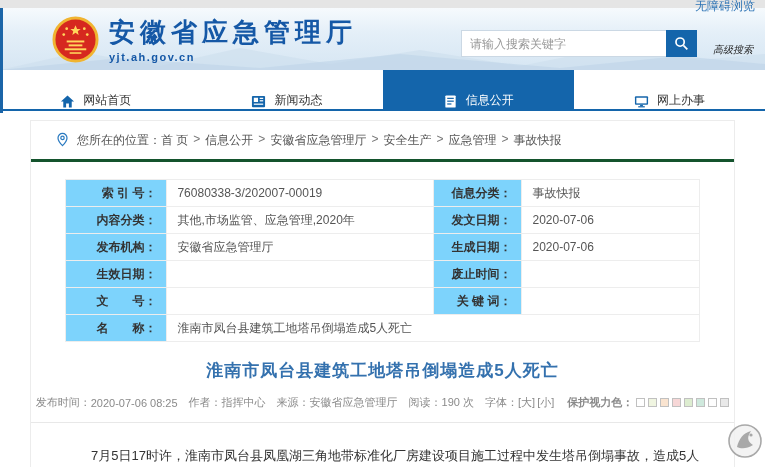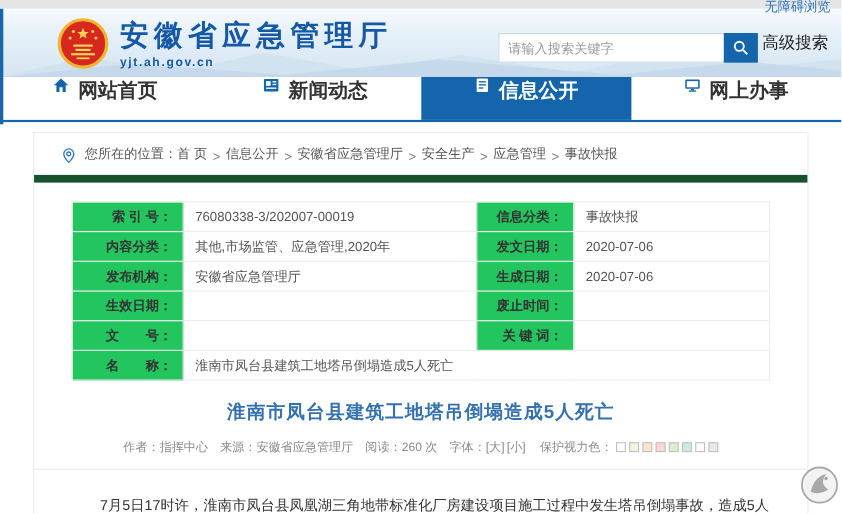--- a/index.html
+++ b/index.html
@@ -18,52 +18,52 @@
   .header { height:62px; position:relative; overflow:hidden;
     background:linear-gradient(180deg,#f6fafd 0%, #e4eff8 40%, #d6e6f3 100%); }
   .mountains { position:absolute; bottom:0; left:0; width:100%; height:30px; z-index:1; }
   .header-inner { position:relative; z-index:2; display:flex; align-items:center;
     height:100%; padding-left:52px; }
   .logo { width:47px; height:47px; flex:0 0 auto; }
   .site-text { margin-left:10px; }
   .site-name { font-size:26px; font-weight:bold; color:#1558a6; letter-spacing:5px; }
   .site-url { font-size:11px; color:#1558a6; font-weight:bold; letter-spacing:1.5px; margin-top:1px; }
 
-  .search-area { position:absolute; right:12px; top:22px; display:flex; align-items:flex-start; z-index:3; }
+  .search-area { position:absolute; right:12px; top:22px; display:flex; align-items:flex-end; z-index:3; }
   .search-input { width:205px; height:27px; border:1px solid #cbd8e4; border-right:none;
     padding:0 8px; font-size:12px; color:#333; background:#fff; outline:none; }
   .search-input::placeholder { color:#999; }
   .search-btn { width:31px; height:27px; background:#1465ab; border:none; cursor:pointer;
     display:flex; align-items:center; justify-content:center; }
-  .adv-search { margin-left:4px; font-size:15px; color:#222; cursor:pointer; }
+  .adv-search { margin-left:16px; font-size:10px; color:#222; cursor:pointer;font-style:italic; }
 
   
   .nav { height:41px; background:#fff; border-bottom:2px solid #1465ab; display:flex; }
-  .nav-item { flex:1; display:flex; align-items:flex-start; justify-content:center; gap:8px;
-    font-size:18px; color:#333; cursor:pointer;font-weight:bold; }
+  .nav-item { flex:1; display:flex; align-items:flex-end; justify-content:center; gap:8px;
+    font-size:12px; color:#333; cursor:pointer; }
   .nav-item svg { width:15px; height:15px; fill:#1465ab; }
   .nav-item svg .hole { fill:#fff; }
   .nav-item svg .ln { stroke:#1465ab; fill:none; }
   .nav-item.active { background:#1465ab; color:#fff; }
   .nav-item.active svg { fill:#fff; }
   .nav-item.active svg .hole { fill:#1465ab; }
 
   
   .content-card { margin:9px 30px 0; border:1px solid #ececec; background:#fff; min-height:400px; }
 
-  .breadcrumb { display:flex; align-items:flex-end; padding:11px 20px 10px 24px;
-    border-bottom:7px solid #14532d; font-size:12px; color:#555; }
+  .breadcrumb { display:flex; align-items:flex-start; padding:11px 20px 10px 24px;
+    border-bottom:3px solid #14532d; font-size:12px; color:#555; }
   .breadcrumb .pin { width:15px; height:15px; margin-right:7px; flex:0 0 auto; }
   .breadcrumb .seg { cursor:pointer; }
   .breadcrumb .sep { margin:0 5px; color:#777; }
 
   .table-wrap { padding:17px 34px 0; }
   table.meta { width:100%; border-collapse:collapse; font-size:12px; table-layout:fixed; }
   table.meta td { border:1px solid #ededed; height:27px; padding:0 10px; }
-  td.lbl { width:16%; background:#22c55e; color:#333; font-weight:bold;
+  td.lbl { width:16%; background:#7dd3fc; color:#333; font-weight:bold;
     text-align:right; white-space:nowrap; }
   td.lbl2 { width:14%;margin-top:26px; }
   td.val { color:#555; width:42%; overflow:hidden; white-space:nowrap; }
   td.val2 { width:28%; }
 
   .article-title { text-align:center; color:#3471ae; font-size:17px; font-weight:bold;
     margin-top:17px; letter-spacing:1px; }
 
   .meta-line { display:flex; justify-content:center; align-items:center;
     margin-top:13px; font-size:11px; color:#8a8a8a; white-space:nowrap; }
@@ -222,37 +222,41 @@
         <td class="val" colspan="3">淮南市凤台县建筑工地塔吊倒塌造成5人死亡</td>
       </tr>
     </tbody>
       </table>
   </div>
 
   <div class="article-title">淮南市凤台县建筑工地塔吊倒塌造成5人死亡</div>
 
   <div class="meta-line">
     <span class="grp">
+      <span>发布时间：</span>
+      <span>2020-07-06 08:25</span>
+    </span>
+    <span class="grp">
       <span>作者：</span>
       <span>指挥中心</span>
     </span>
     <span class="grp">
       <span>来源：</span>
       <span>安徽省应急管理厅</span>
     </span>
     <span class="grp">
       <span>阅读：</span>
-      <span>260 次</span>
+      <span>190 次</span>
     </span>
     <span class="grp">
       <span>字体：</span>
       <span class="fz-btn">[大]</span>
       <span class="fz-btn">[小]</span>
     </span>
-    <span class="grp" style="margin-right:0;">
+    <span class="grp" style="margin-right:0;font-weight:bold;">
       <span>保护视力色：</span>
       <span class="swatch" style="background-color: rgb(255, 255, 255);"></span>
       <span class="swatch" style="background-color: rgb(240, 245, 225);"></span>
       <span class="swatch" style="background-color: rgb(250, 228, 208);"></span>
       <span class="swatch" style="background-color: rgb(247, 215, 215);"></span>
       <span class="swatch" style="background-color: rgb(221, 237, 208);"></span>
       <span class="swatch" style="background-color: rgb(207, 233, 221);"></span>
       <span class="swatch" style="background-color: rgb(253, 253, 253);"></span>
       <span class="swatch" style="background-color: rgb(233, 233, 233);"></span>
     </span>

